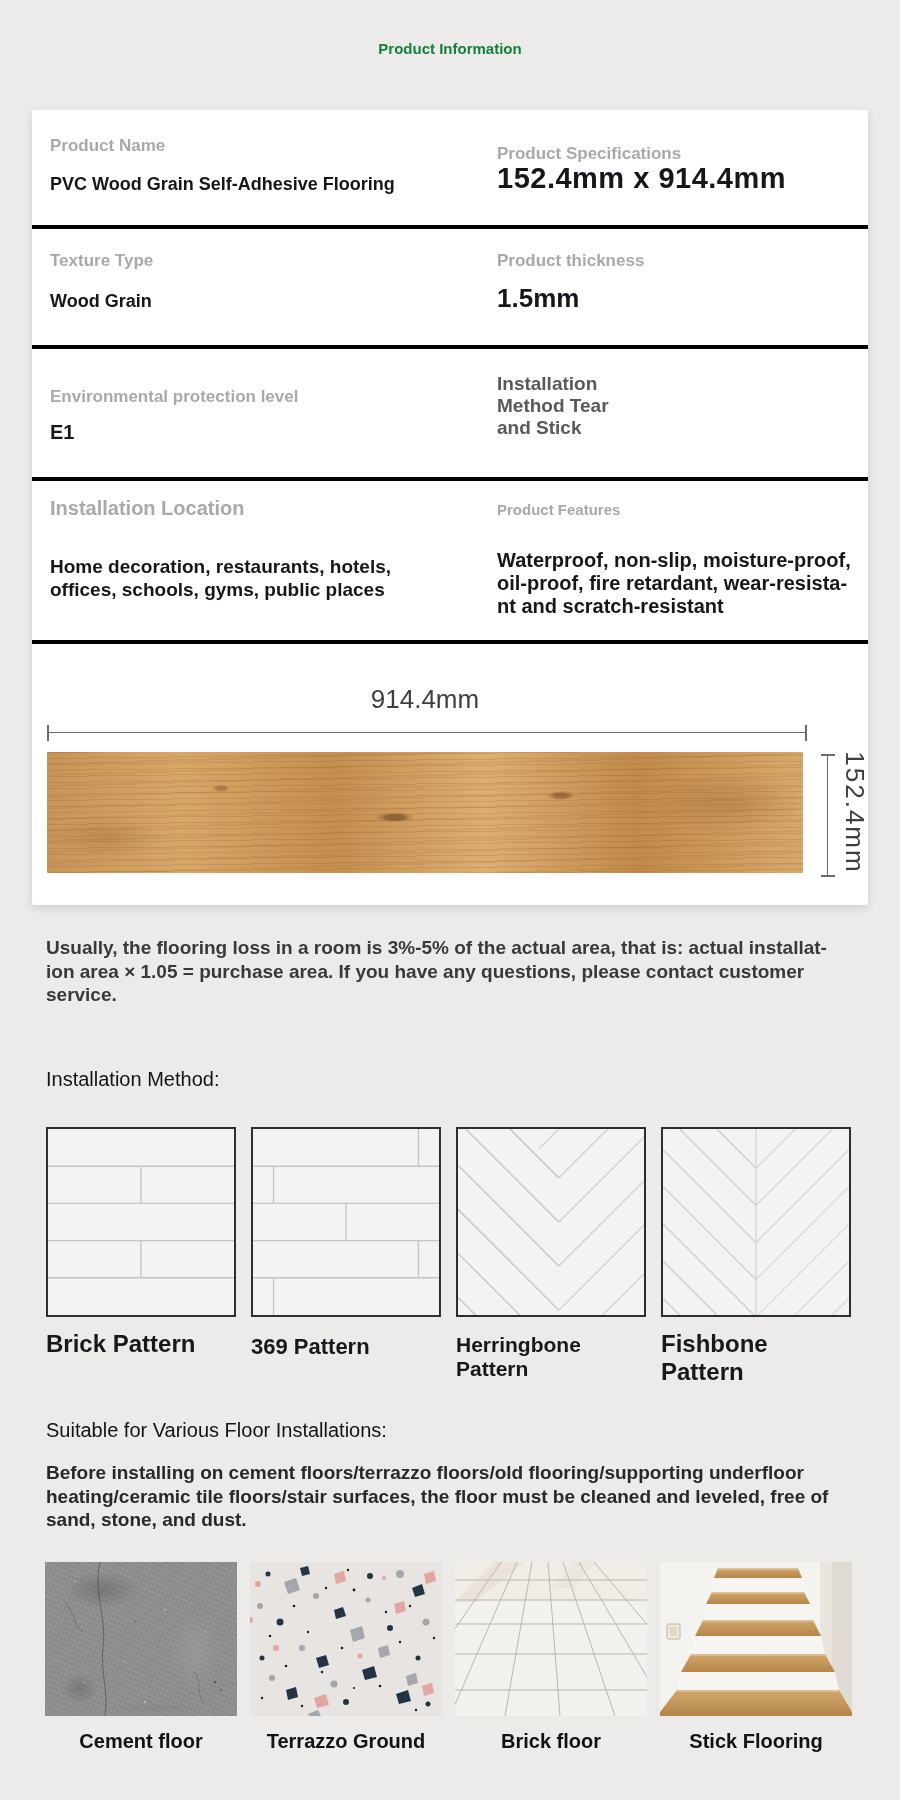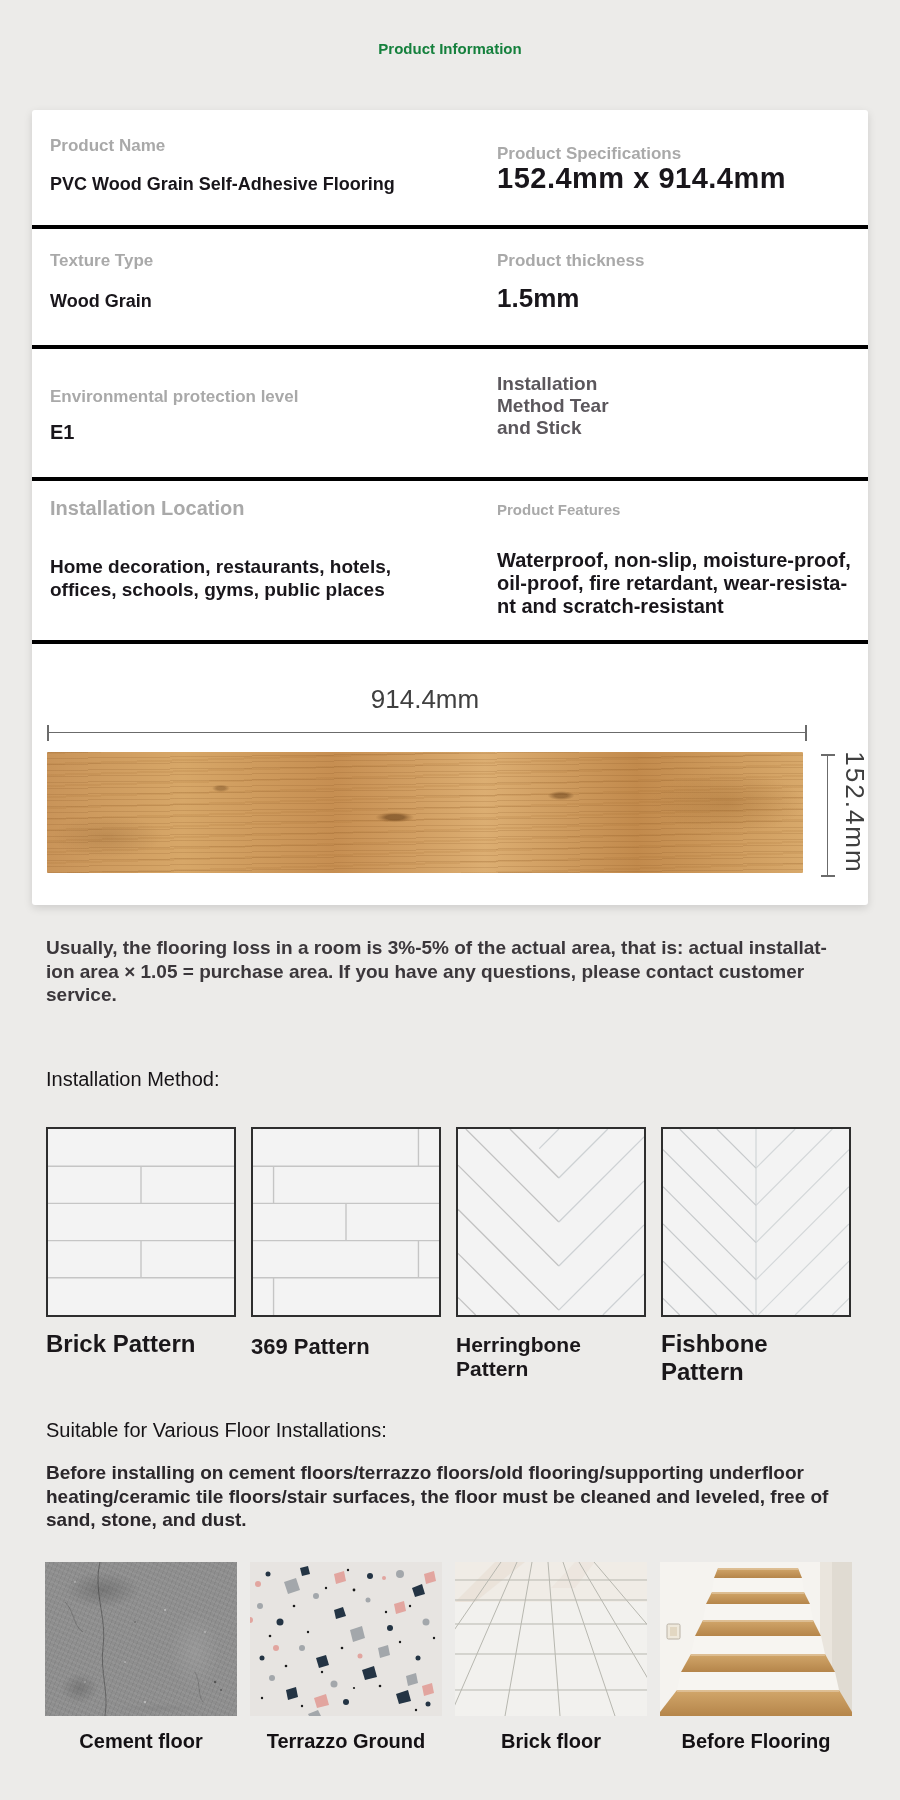--- a/index.html
+++ b/index.html
@@ -411,16 +411,16 @@
         <rect x="7" y="62" width="13" height="15" rx="1.5" fill="#efe9dc" stroke="#b9b2a6" stroke-width="1"></rect>
         <rect x="10" y="65" width="7" height="9" fill="#e2d7c2"></rect>
       </svg>
     </div>
   </div>
 
   <div class="floor-labels">
     <div>Cement floor</div>
     <div>Terrazzo Ground</div>
     <div>Brick floor</div>
-    <div>Before Flooring</div>
+    <div>Stick Flooring</div>
   </div>
 
 </div>
 
 </body></html>

